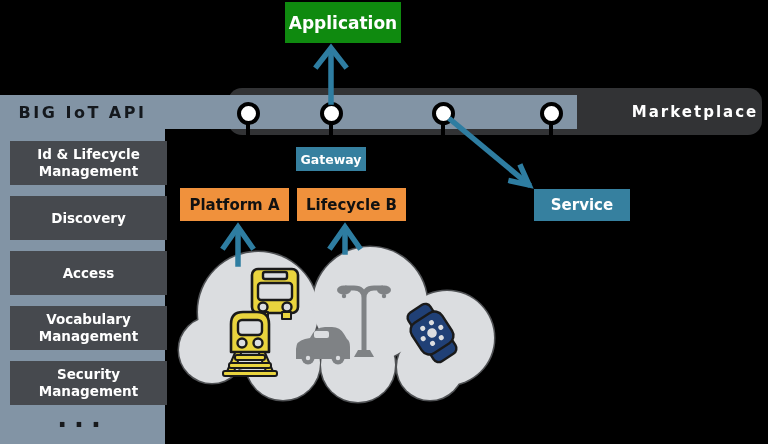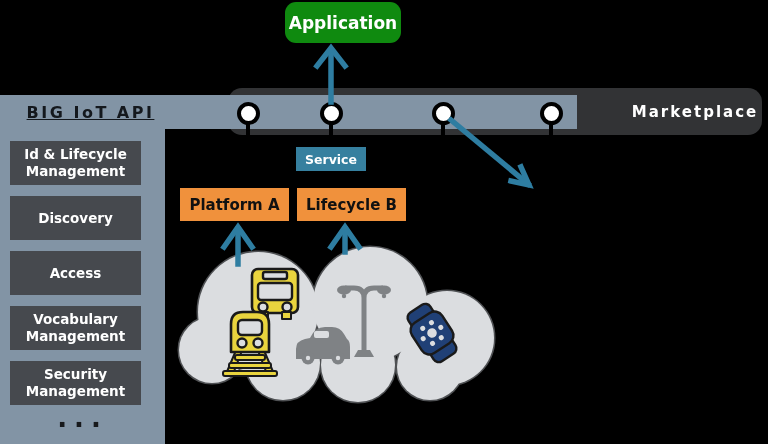--- a/index.html
+++ b/index.html
@@ -11,31 +11,31 @@
   .abs{position:absolute;}
   .box{display:flex;align-items:center;justify-content:center;font-weight:bold;box-sizing:border-box;text-align:center;}
 
   
   .mkt-bar{left:228px;top:88px;width:534px;height:47px;border-radius:14px;background:var(--bar_dark,#323335);}
   .mkt-label{left:620px;top:88px;width:150px;height:47px;color:var(--text_white,#fff);font-size:15px;letter-spacing:2px;}
 
   
   .api-bar{left:0;top:95px;width:577px;height:34px;background:var(--slate,#8294a5);}
   .api-panel{left:0;top:95px;width:165px;height:349px;background:var(--slate,#8294a5);}
-  .api-title{left:8px;top:95px;width:165px;height:34px;color:var(--title_dark,#14181d);font-size:16px;letter-spacing:2.5px;text-decoration:underline;}
-  .api-item{left:10px;width:131px;height:44px;background:var(--panel_box,#46494e);color:var(--text_white,#fff);
+  .api-title{left:0;top:95px;width:165px;height:34px;color:var(--title_dark,#14181d);font-size:16px;letter-spacing:2.5px;}
+  .api-item{left:10px;width:157px;height:44px;background:var(--panel_box,#46494e);color:var(--text_white,#fff);
             font-size:13.5px;line-height:1.25;padding:2px 6px;}
   .api-more{left:0;top:400px;width:165px;height:36px;color:#17191c;font-size:26px;letter-spacing:7px;font-weight:bold;}
 
   
   .pin-stem{top:112px;width:4px;height:27px;background:#000;}
   .pin-circle{top:102px;width:15px;height:15px;border:4px solid #000;border-radius:50%;background:#fff;}
 
   
-  .app-box{left:285px;top:2px;width:116px;height:41px;background:var(--green,#0f8a0f);color:var(--text_white,#fff);font-size:17px;border-radius:11px;}
+  .app-box{left:285px;top:2px;width:116px;height:41px;background:var(--green,#0f8a0f);color:var(--text_white,#fff);font-size:17px;}
   .gw-box{left:296px;top:147px;width:70px;height:24px;background:var(--teal,#36809f);color:var(--text_white,#fff);font-size:12.5px;}
   .platform{top:188px;width:109px;height:33px;background:var(--orange,#f0913c);color:var(--text_black,#111);font-size:15px;}
   .svc-box{left:534px;top:189px;width:96px;height:32px;background:var(--teal,#36809f);color:var(--text_white,#fff);font-size:15px;}
 
   
   .layer{left:0;top:0;pointer-events:none;}
   .arrow{stroke:var(--arrow,#2e7da1);stroke-width:5.5;fill:none;stroke-linecap:square;stroke-linejoin:miter;}
   .puff-stroke circle{fill:var(--cloud,#dbdde0);stroke:var(--cloud_stroke,#4f5154);stroke-width:3;}
   .puff-fill circle{fill:var(--cloud,#dbdde0);}
   .yellow{fill:var(--yellow,#e9d43e);stroke:#1a1a1a;stroke-width:2.6;stroke-linejoin:round;}
@@ -165,17 +165,18 @@
       <path class="arrow" d="M238,264 L238,229"></path>
       <path class="arrow" d="M224,247 L238,227 L252,247"></path>
     </g>
     <g>
       <path class="arrow" d="M345,252 L345,229"></path>
       <path class="arrow" d="M331,247 L345,227 L359,247"></path>
     </g>
   </svg>
 
   <div class="abs box app-box">Application</div>
-  <div class="abs box gw-box">Service</div>
+  <div class="abs box gw-box">Gateway</div>
   <div class="abs box platform" style="left:180px">Platform A</div>
   <div class="abs box platform" style="left:297px">Lifecycle B</div>
+  <div class="abs box svc-box">Service</div>
 
 </div>
 
 </body></html>

